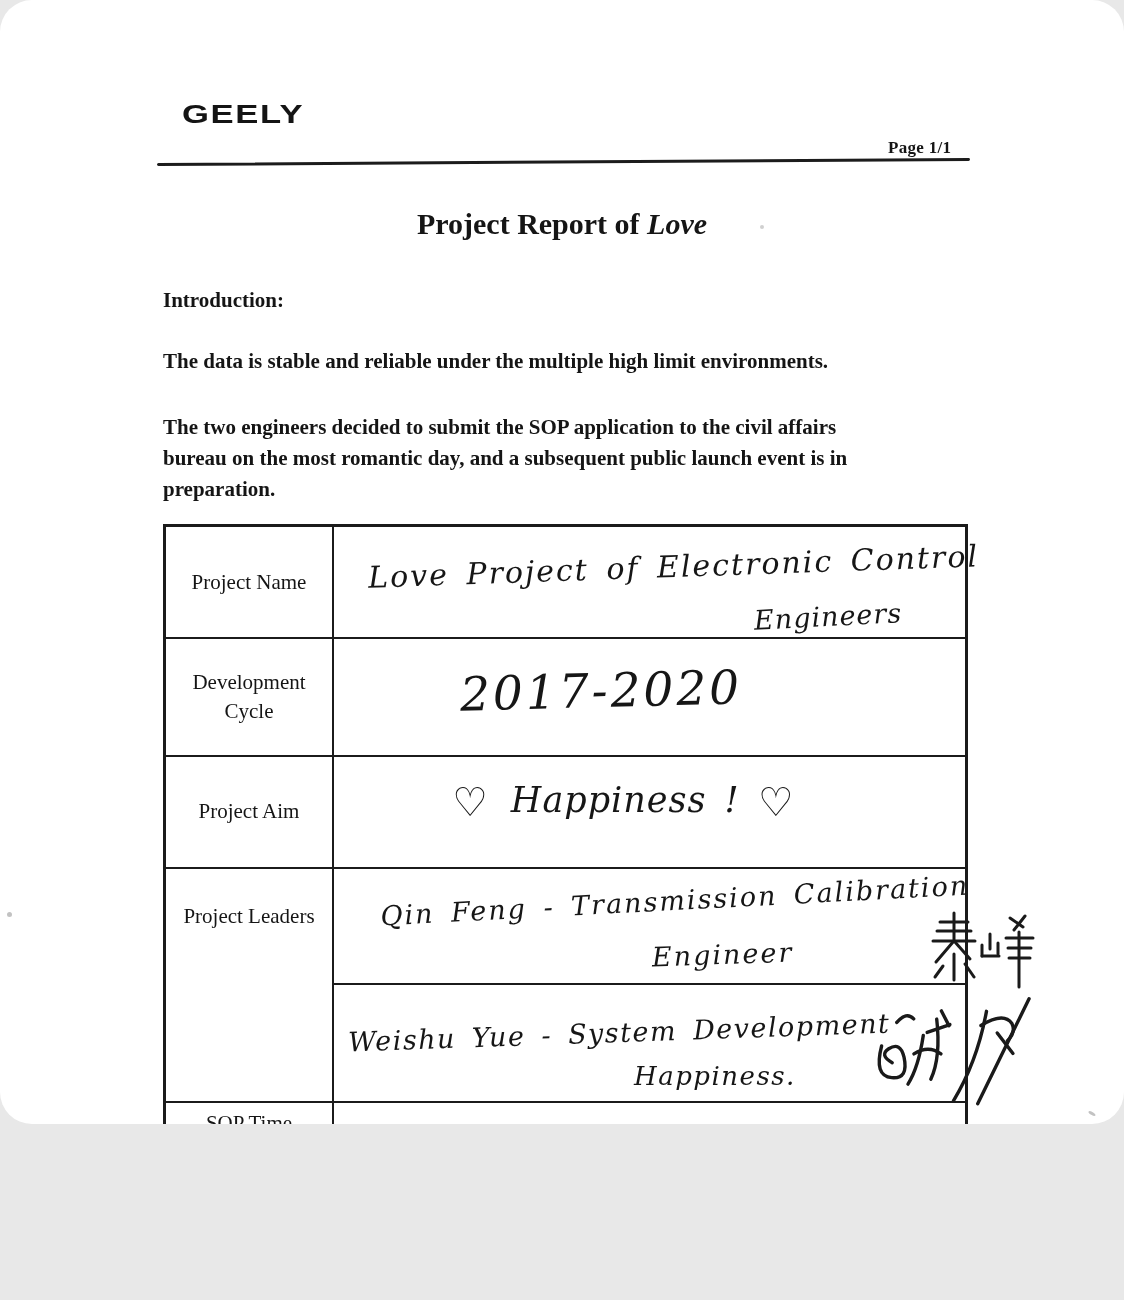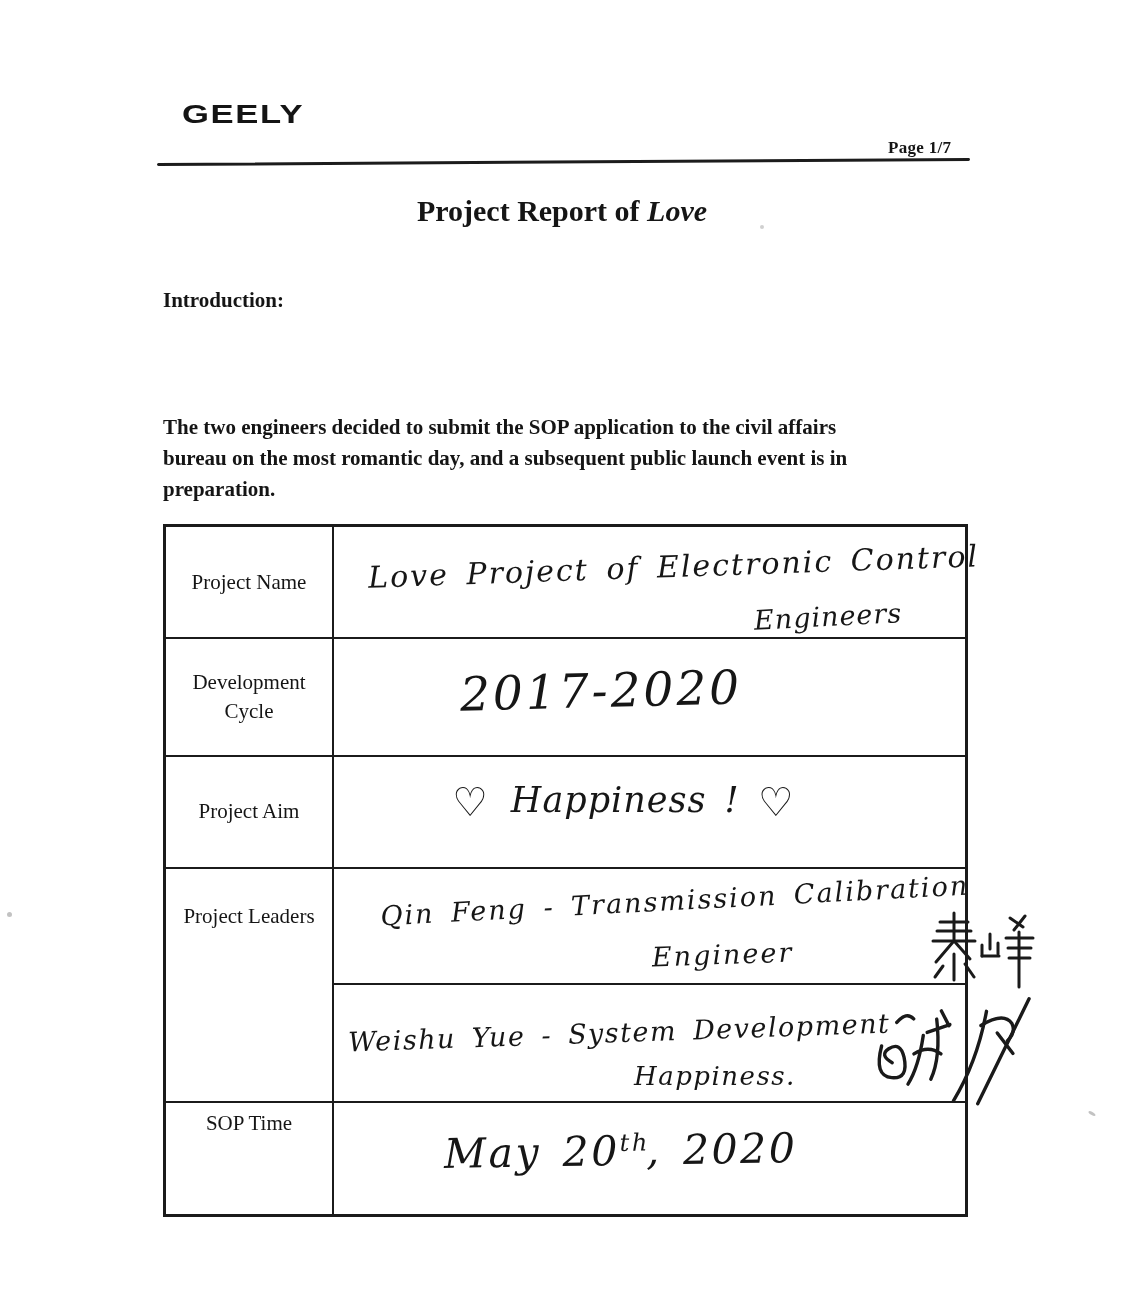--- a/index.html
+++ b/index.html
@@ -1,42 +1,43 @@
 <!DOCTYPE html>
 <html><head>
 <meta charset="utf-8">
 <style>
   html,body{margin:0;padding:0;background:#e8e8e8;}
   .page{
     position:relative;
-    width:1124px;height:1300px;
+    width:1124px;height:1124px;
     background:#ffffff;
     overflow:hidden;
     font-family:"Liberation Serif", serif;
     color:#151515;
+    border-radius:32px;
   }
   
   .logo{
     position:absolute;left:182px;top:100px;
     font-family:"Liberation Sans", sans-serif;
     font-weight:900;font-size:33px;letter-spacing:1.5px;
     color:#141414;
     transform:scale(1.05,0.78);transform-origin:left top;
   }
   .page-num{
     position:absolute;left:888px;top:138px;
     font-size:17px;font-weight:700;letter-spacing:.3px;
   }
   .rule{
     position:absolute;left:157px;top:163px;width:813px;height:3px;
     background:#1c1c1c;border-radius:2px;
     transform:rotate(-0.35deg);transform-origin:left center;
   }
   .title{
-    position:absolute;left:0;top:194px;width:1124px;
+    position:absolute;left:0;top:207px;width:1124px;
     text-align:center;font-size:30px;font-weight:700;
   }
   .title i{font-style:italic;}
   
   .intro-h{position:absolute;left:163px;top:288px;font-size:21px;font-weight:700;}
   .para1{position:absolute;left:163px;top:349px;font-size:21px;font-weight:700;}
   .para2{position:absolute;left:163px;top:406px;font-size:21px;font-weight:700;line-height:31px;margin-top:6px;}
   
   table.report{
     position:absolute;left:163px;top:524px;
@@ -83,26 +84,27 @@
   .sp1{left:7px;top:912px;width:5px;height:5px;}
   .sp2{left:1088px;top:1112px;width:8px;height:3px;transform:rotate(32deg);}
   .sp3{left:760px;top:225px;width:4px;height:4px;opacity:.35;}
 </style>
 </head>
 <body>
 
 <div class="page">
 
   <div class="logo">GEELY</div>
-  <div class="page-num">Page 1/7</div>
+  <div class="page-num">Page 1/1</div>
   <div class="rule"></div>
 
   <div class="title"><span>Project Report of </span><i>Love</i></div>
 
   <div class="intro-h">Introduction:</div>
+  <div class="para1">The data is stable and reliable under the multiple high limit environments.</div>
   <div class="para2">
     <div>The two engineers decided to submit the SOP application to the civil affairs</div>
     <div>bureau on the most romantic day, and a subsequent public launch event is in</div>
     <div>preparation.</div>
   </div>
 
   <table class="report">
     <tbody>
         <tr class="r1">
       <td class="lbl">Project Name</td>

